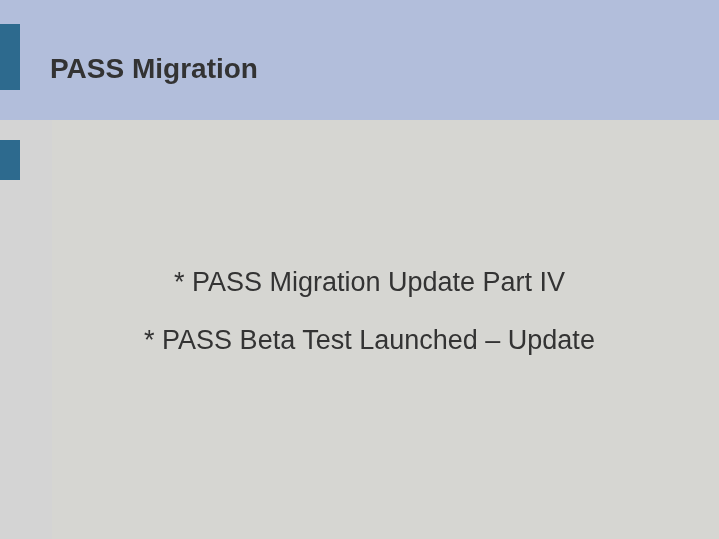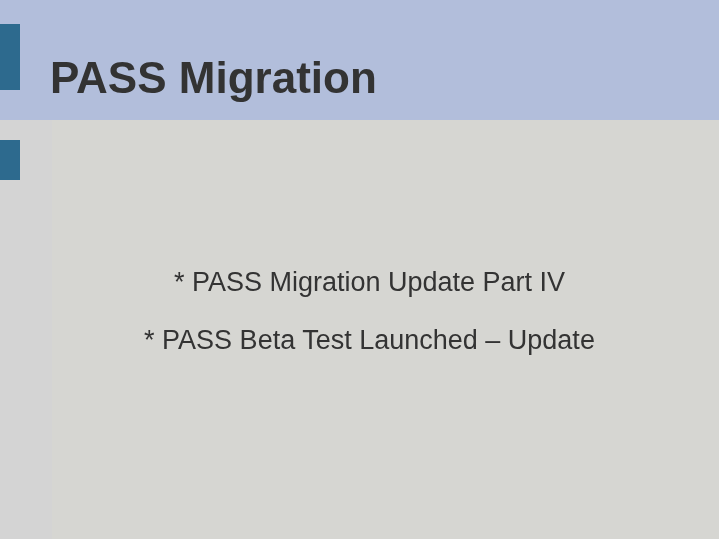--- a/index.html
+++ b/index.html
@@ -38,21 +38,21 @@
     top: 140px;
     left: 0;
     width: 20px;
     height: 40px;
     background: #2d6a8e;
   }
   .slide-title {
     position: absolute;
     top: 53px;
     left: 50px;
-    font-size: 44px;
+    font-size: 28px;
     font-weight: bold;
     color: #333333;
     letter-spacing: 0px;
   }
   .bullets {
     position: absolute;
     top: 222px;
     left: 36px;
     width: 667px;
     text-align: center;

